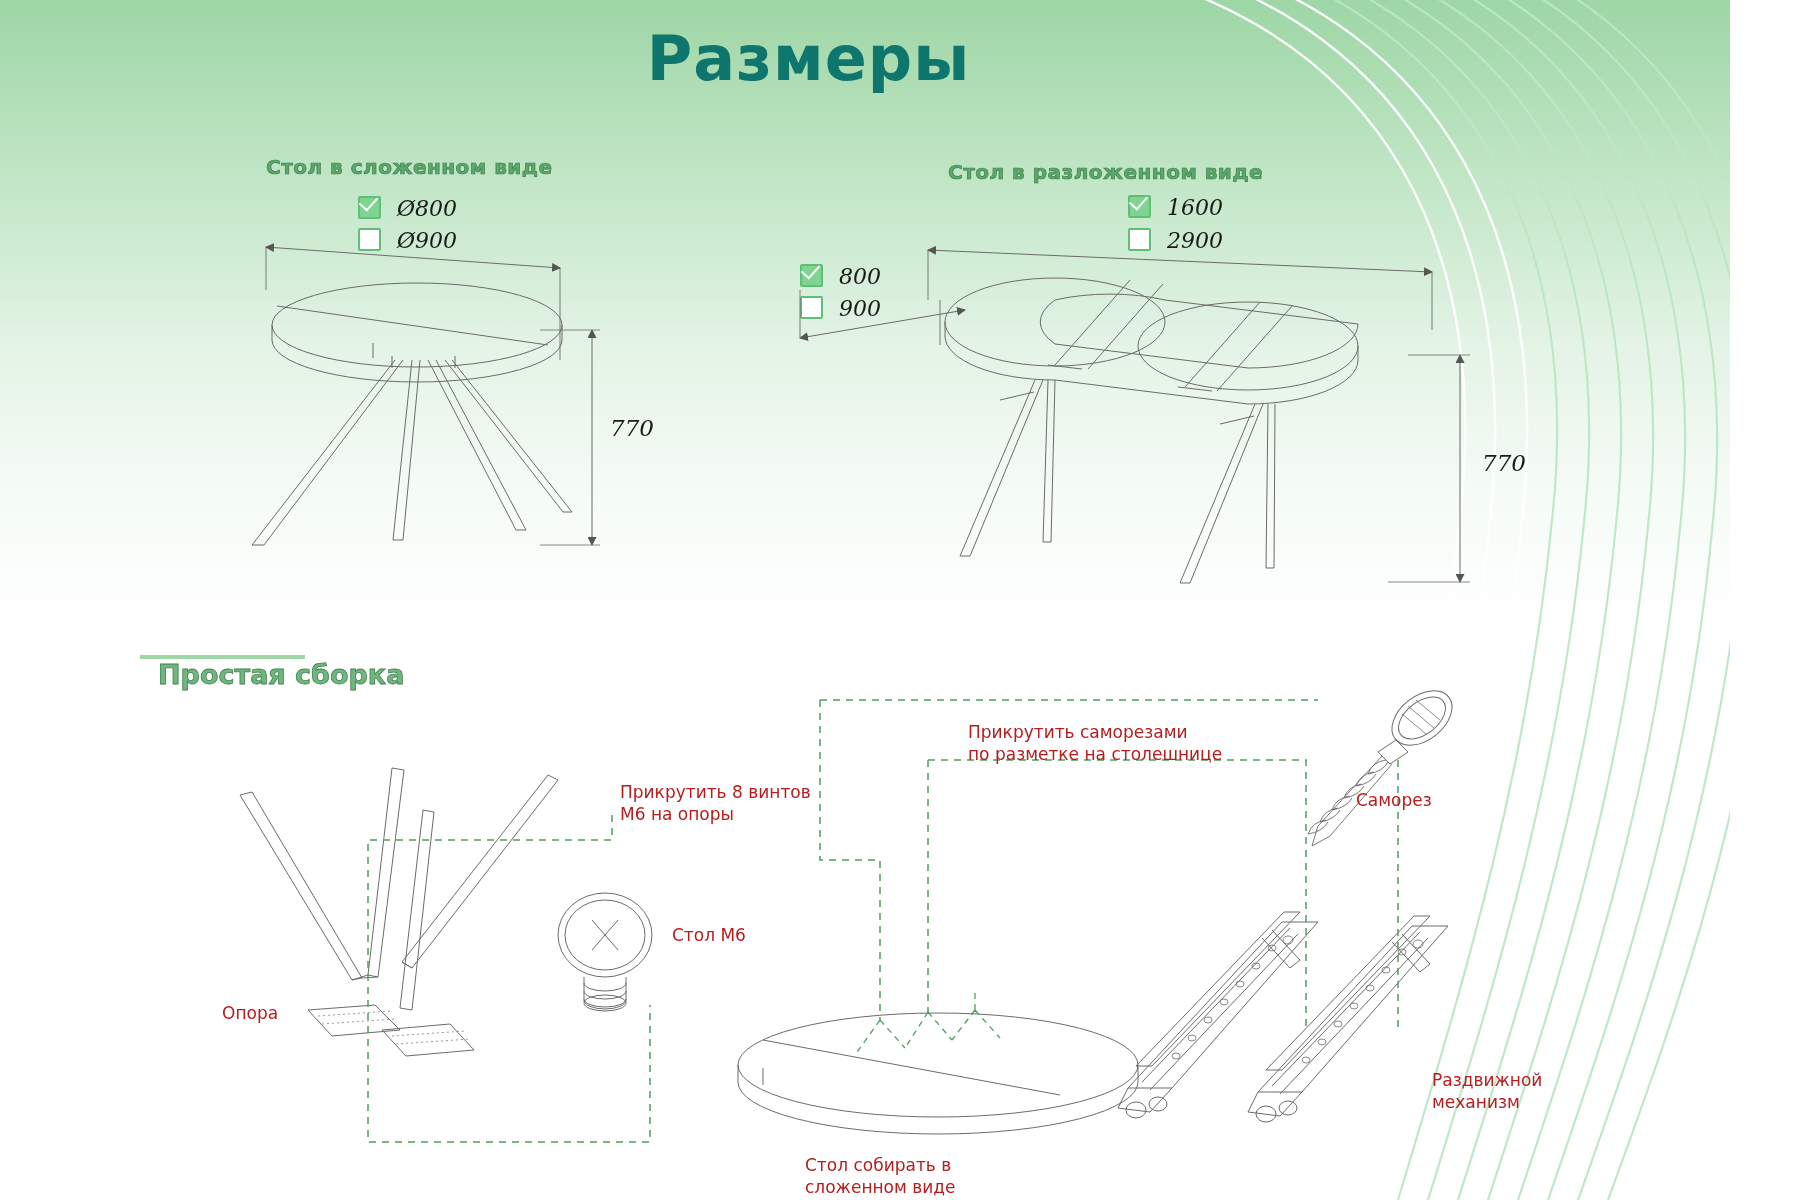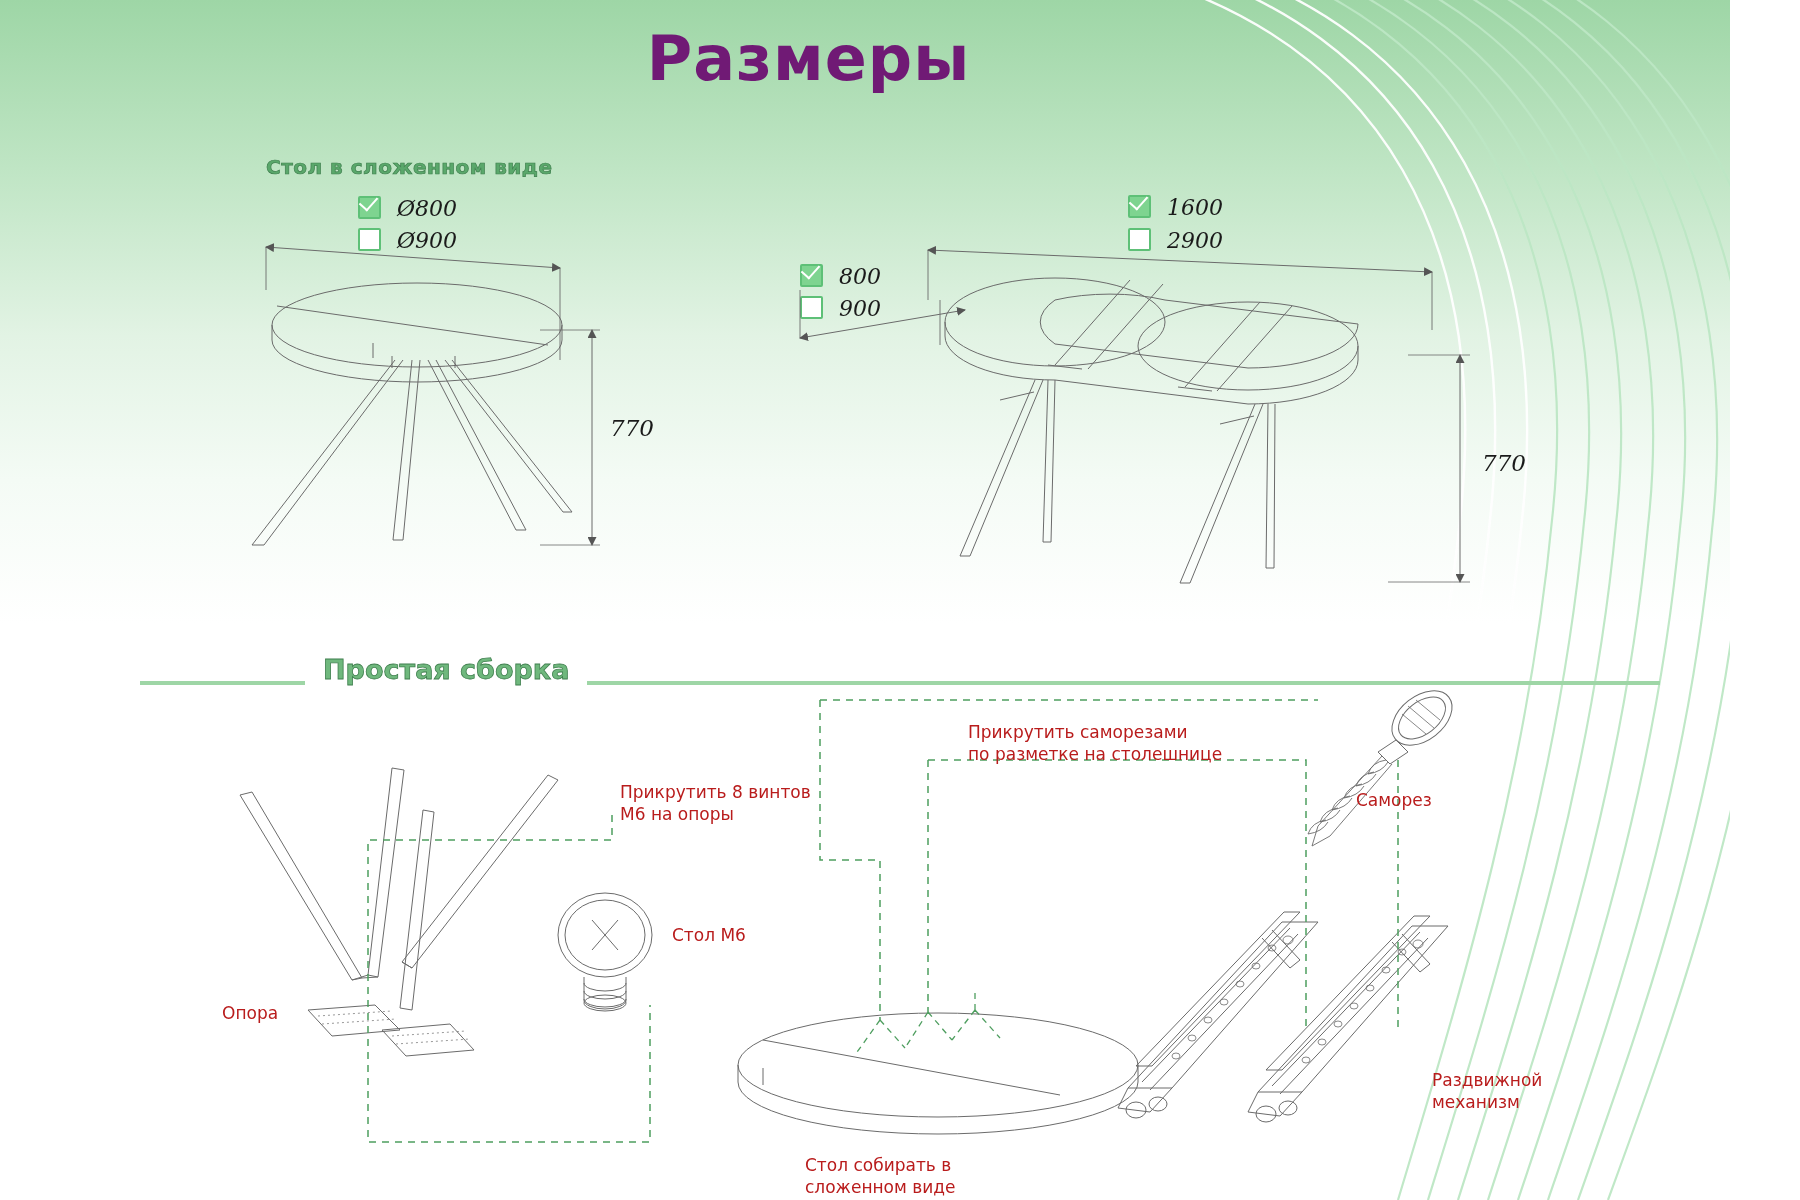--- a/index.html
+++ b/index.html
@@ -13,33 +13,33 @@
     background:linear-gradient(to bottom,#9ed6a6 0%,#bfe5c4 14%,#e2f3e4 28%,#f4fbf5 40%,#ffffff 52%,#ffffff 100%);
   }
   .bg-right-white{
     position:absolute;right:0;top:0;width:70px;height:1200px;background:#ffffff;
   }
   .swirl{position:absolute;right:0;top:0;width:640px;height:1200px;}
 
   
   .main-title{
     position:absolute;left:0;top:22px;width:1617px;text-align:center;
-    font-size:62px;font-weight:bold;color:#701a75;letter-spacing:1px;
+    font-size:62px;font-weight:bold;color:#0f766e;letter-spacing:1px;
     font-family:"DejaVu Sans",sans-serif;
   }
   .sec-title{
     position:absolute;font-size:20px;font-weight:bold;color:#5aa86b;
     -webkit-text-stroke:0.7px #3f7f4e;letter-spacing:0.5px;white-space:nowrap;
     font-family:"DejaVu Sans",sans-serif;
   }
   #title-folded{left:266px;top:155px;}
   #title-unfolded{left:948px;top:160px;}
 
   .assembly-title-row{
-    position:absolute;left:140px;top:655px;width:1520px;height:30px;display:flex;align-items:flex-end;
+    position:absolute;left:140px;top:655px;width:1520px;height:30px;display:flex;align-items:flex-start;flex-direction:column;
   }
   .rule{flex:0 0 auto;height:4px;background:#9ed6a6;}
   .rule.left{width:165px;}
   .rule.right{flex:1 1 auto;}
   .assembly-title{
     font-size:27px;font-weight:bold;color:#6fb87d;-webkit-text-stroke:0.8px #3f7f4e;
     padding:0 18px;white-space:nowrap;font-family:"DejaVu Sans",sans-serif;
   }
 
   
@@ -109,20 +109,21 @@
       <path d="M242,-62 C 514,8 614,262 584,532 C 559,810 478,1030 418,1200"></path>
       <path d="M274,-64 C 546,6 646,264 616,534 C 591,815 508,1035 448,1200"></path>
     </g>
   </svg>
 
   <div class="bg-right-white"></div>
 
   <div class="main-title">Размеры</div>
 
   <div class="sec-title" id="title-folded">Стол в сложенном виде</div>
+  <div class="sec-title" id="title-unfolded">Стол в разложенном виде</div>
 
   <div class="opt" id="opt-d800">
     <span class="box checked"></span>
     <span class="opt-label">Ø800</span>
   </div>
   <div class="opt" id="opt-d900">
     <span class="box"></span>
     <span class="opt-label">Ø900</span>
   </div>
 

